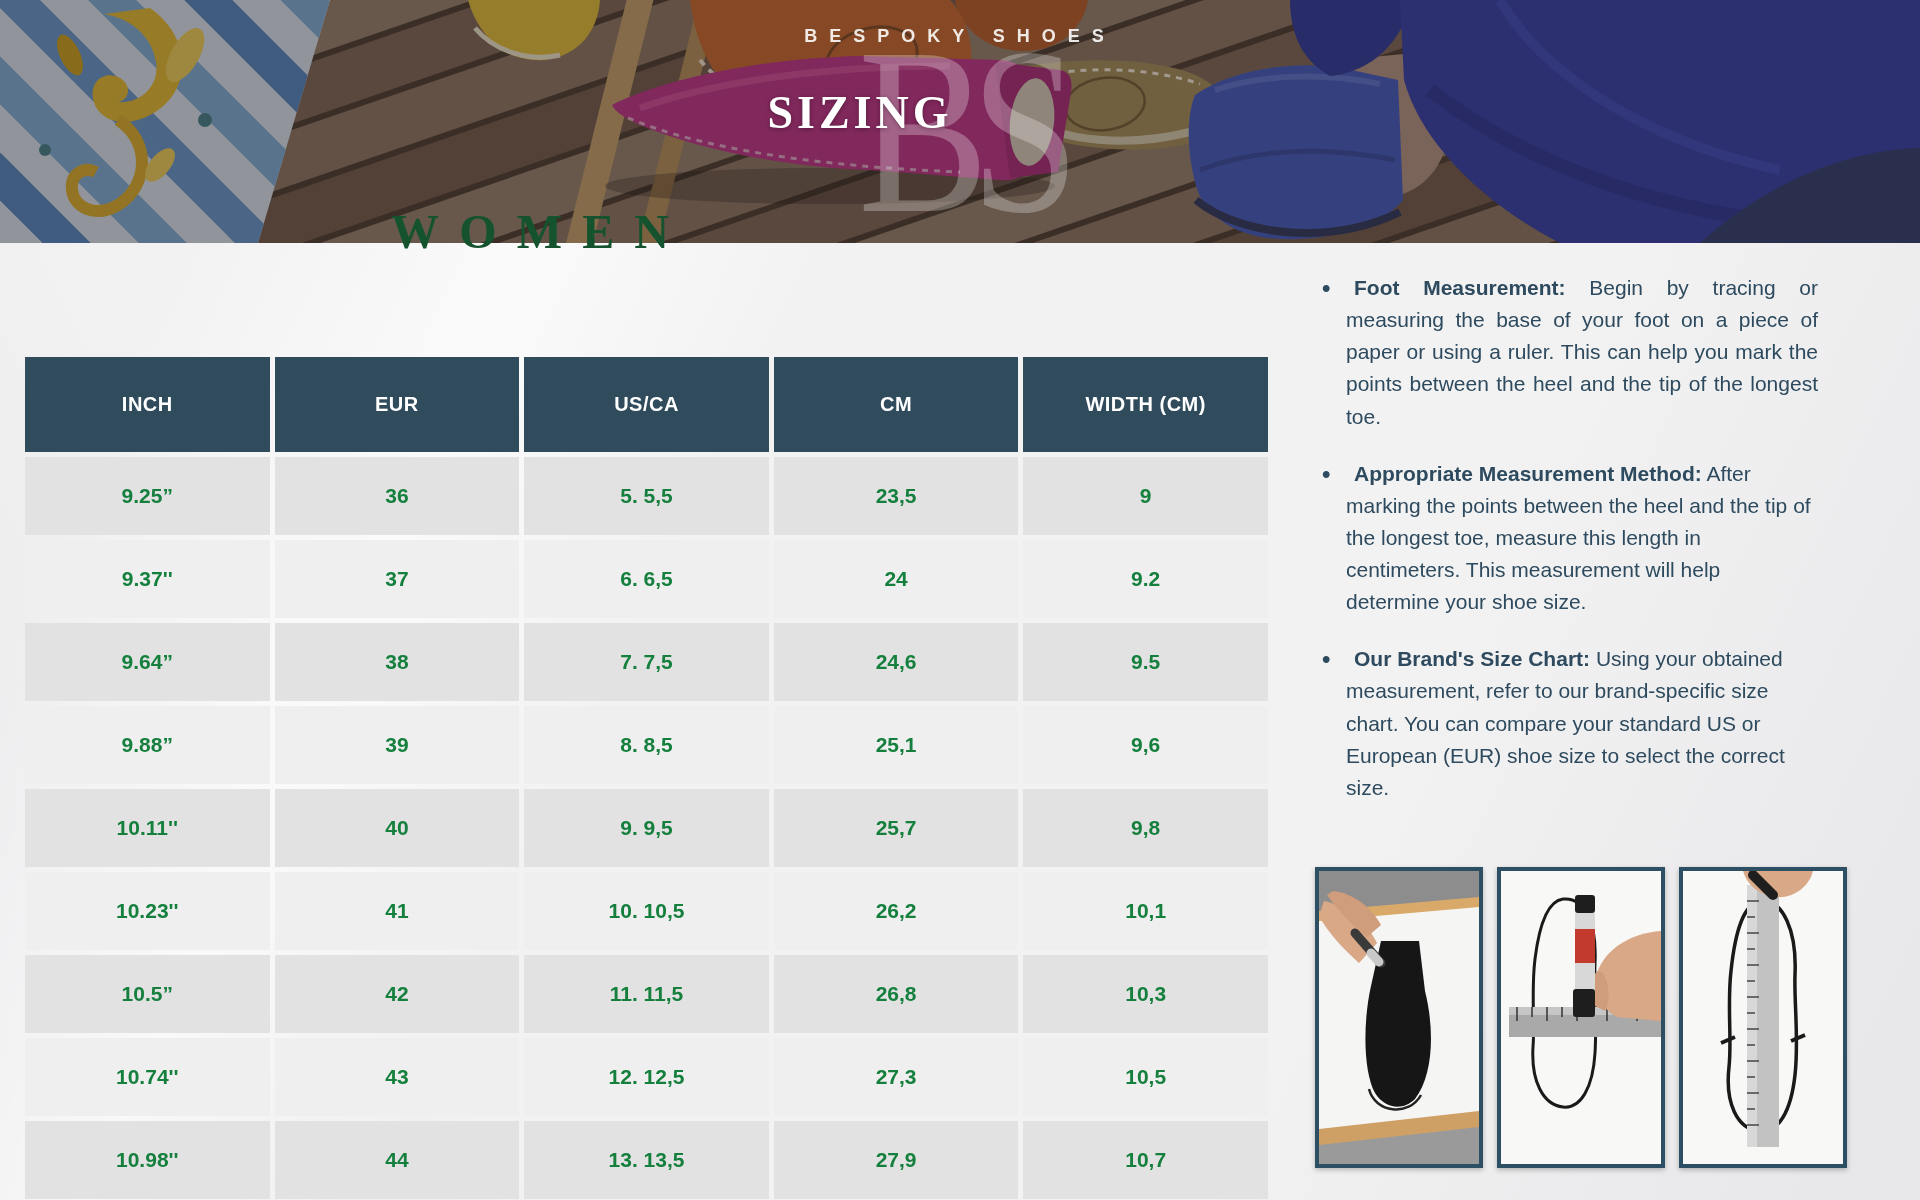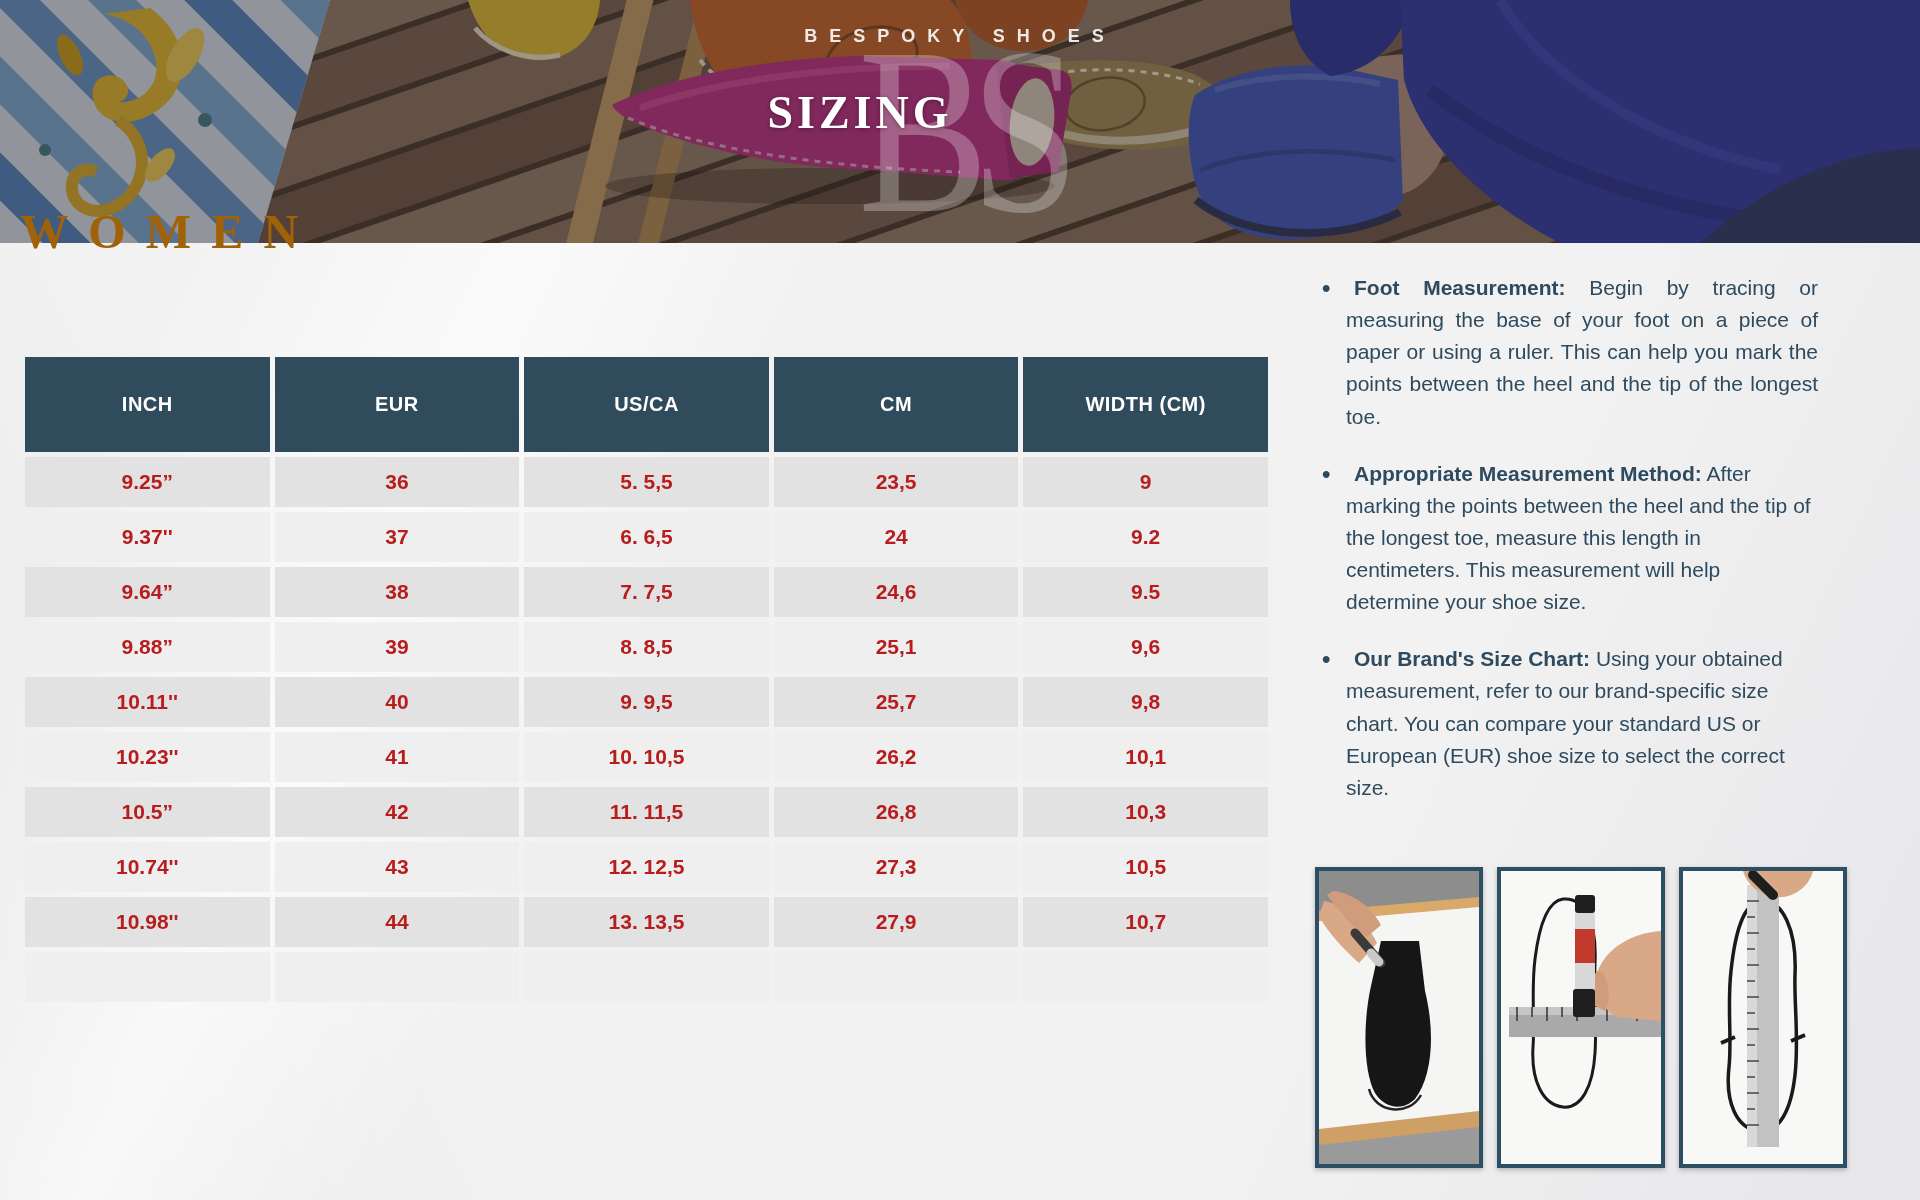--- a/index.html
+++ b/index.html
@@ -15,30 +15,30 @@
   .banner svg{position:absolute;left:0;top:0;}
   .banner-brand{position:absolute;left:0;top:26px;width:1920px;text-align:center;
     color:rgba(255,255,255,.88);font-size:18px;font-weight:700;letter-spacing:12px;}
   .banner-monogram{position:absolute;left:0;top:14px;width:1920px;text-align:center;
     font-family:"Liberation Serif",serif;font-size:238px;line-height:.98;
     color:rgba(255,255,255,.27);letter-spacing:-.09em;transform:scaleX(.82);}
   .banner-title{position:absolute;left:0;top:86px;width:1720px;text-align:center;
     font-family:"Liberation Serif",serif;font-size:46px;font-weight:700;letter-spacing:4px;
     color:#ffffff;text-shadow:0 1px 4px rgba(0,0,0,.35);}
   
-  .section-title{position:absolute;left:0;top:204px;width:1060px;text-align:left;
+  .section-title{position:absolute;left:0;top:204px;width:1060px;text-align:center;
     font-family:"Liberation Serif",serif;font-size:48px;font-weight:700;
-    letter-spacing:.42em;text-indent:.42em;color:#a16207;}
+    letter-spacing:.42em;text-indent:.42em;color:#14532d;}
   
   .size-table{position:absolute;left:25px;top:357px;width:1243px;
     display:grid;grid-template-columns:repeat(5,1fr);gap:5px;}
   .size-table .th{height:95px;background:#2f4b5c;color:#fff;display:flex;align-items:center;justify-content:center;
     font-size:20px;font-weight:700;letter-spacing:.5px;}
-  .size-table .cell{height:50px;display:flex;align-items:center;justify-content:center;
-    font-size:21px;font-weight:700;color:#b91c1c;}
+  .size-table .cell{height:78px;display:flex;align-items:center;justify-content:center;
+    font-size:21px;font-weight:700;color:#15803d;}
   .size-table .row-dark{background:#e2e2e3;}
   .size-table .row-light{background:#efeff0;}
   
   .info-panel{position:absolute;left:1322px;top:272px;width:496px;color:#2d4a5e;}
   .bullet{display:flex;margin-bottom:25px;}
   .bullet .dot{flex:0 0 24px;font-size:24px;line-height:1.35;font-weight:700;}
   .bullet .text{font-size:21px;line-height:1.53;}
   .bullet .text b{font-weight:700;margin-left:8px;}
   .bullet.justify .text{text-align:justify;}
   

